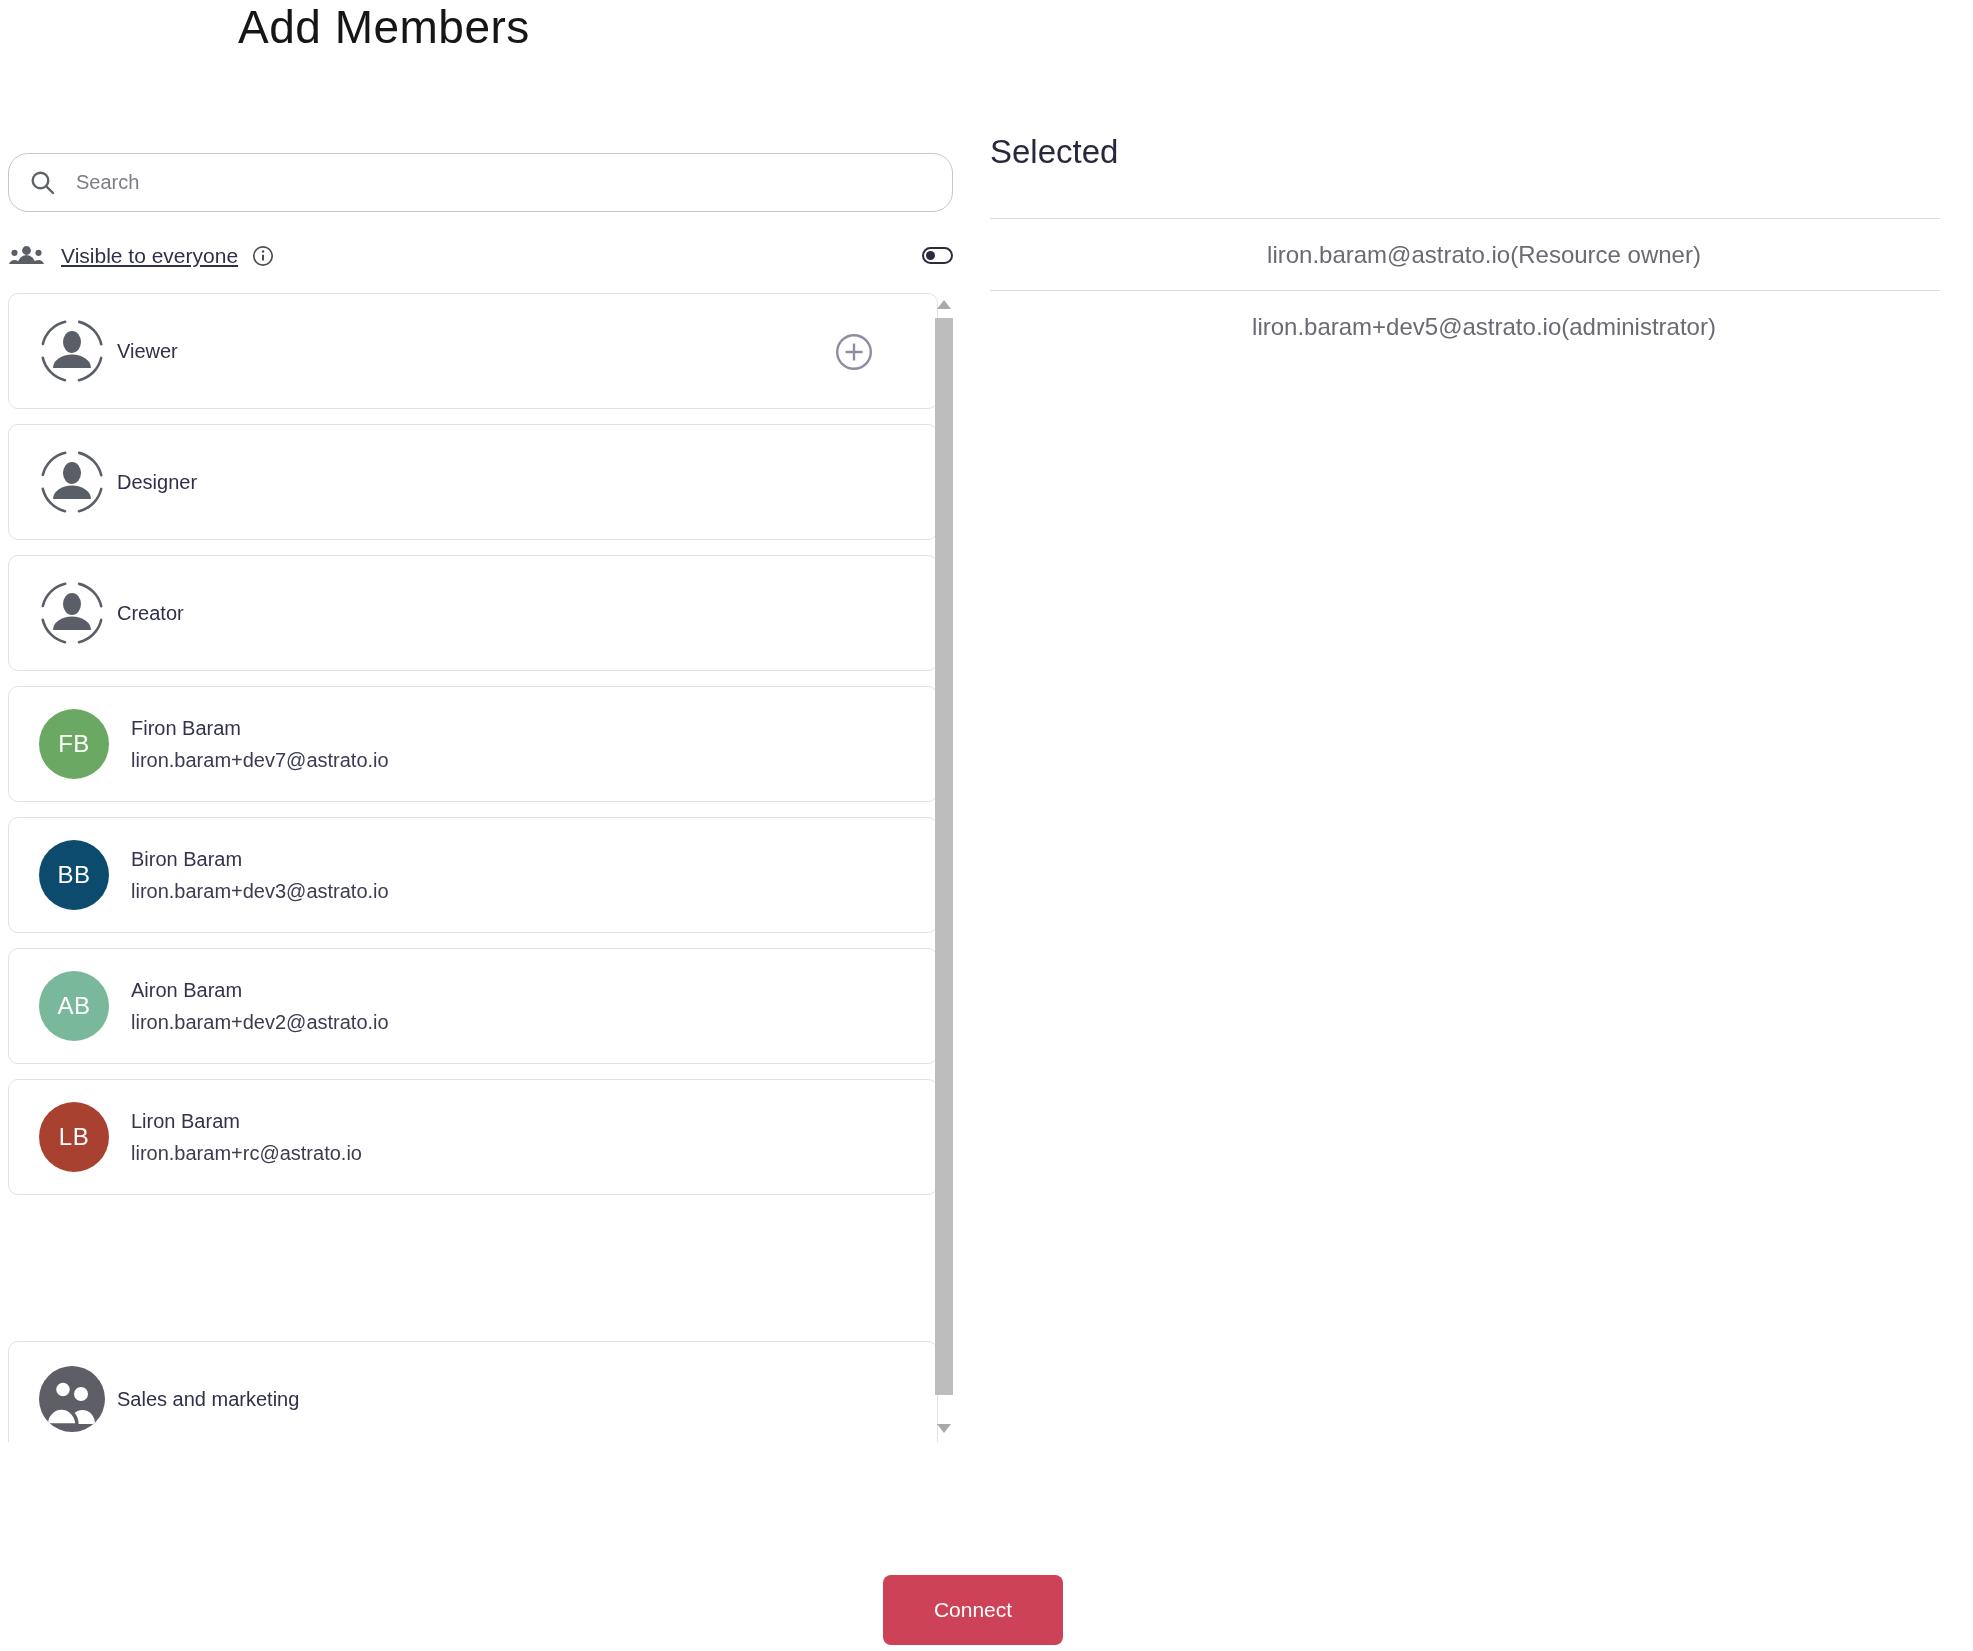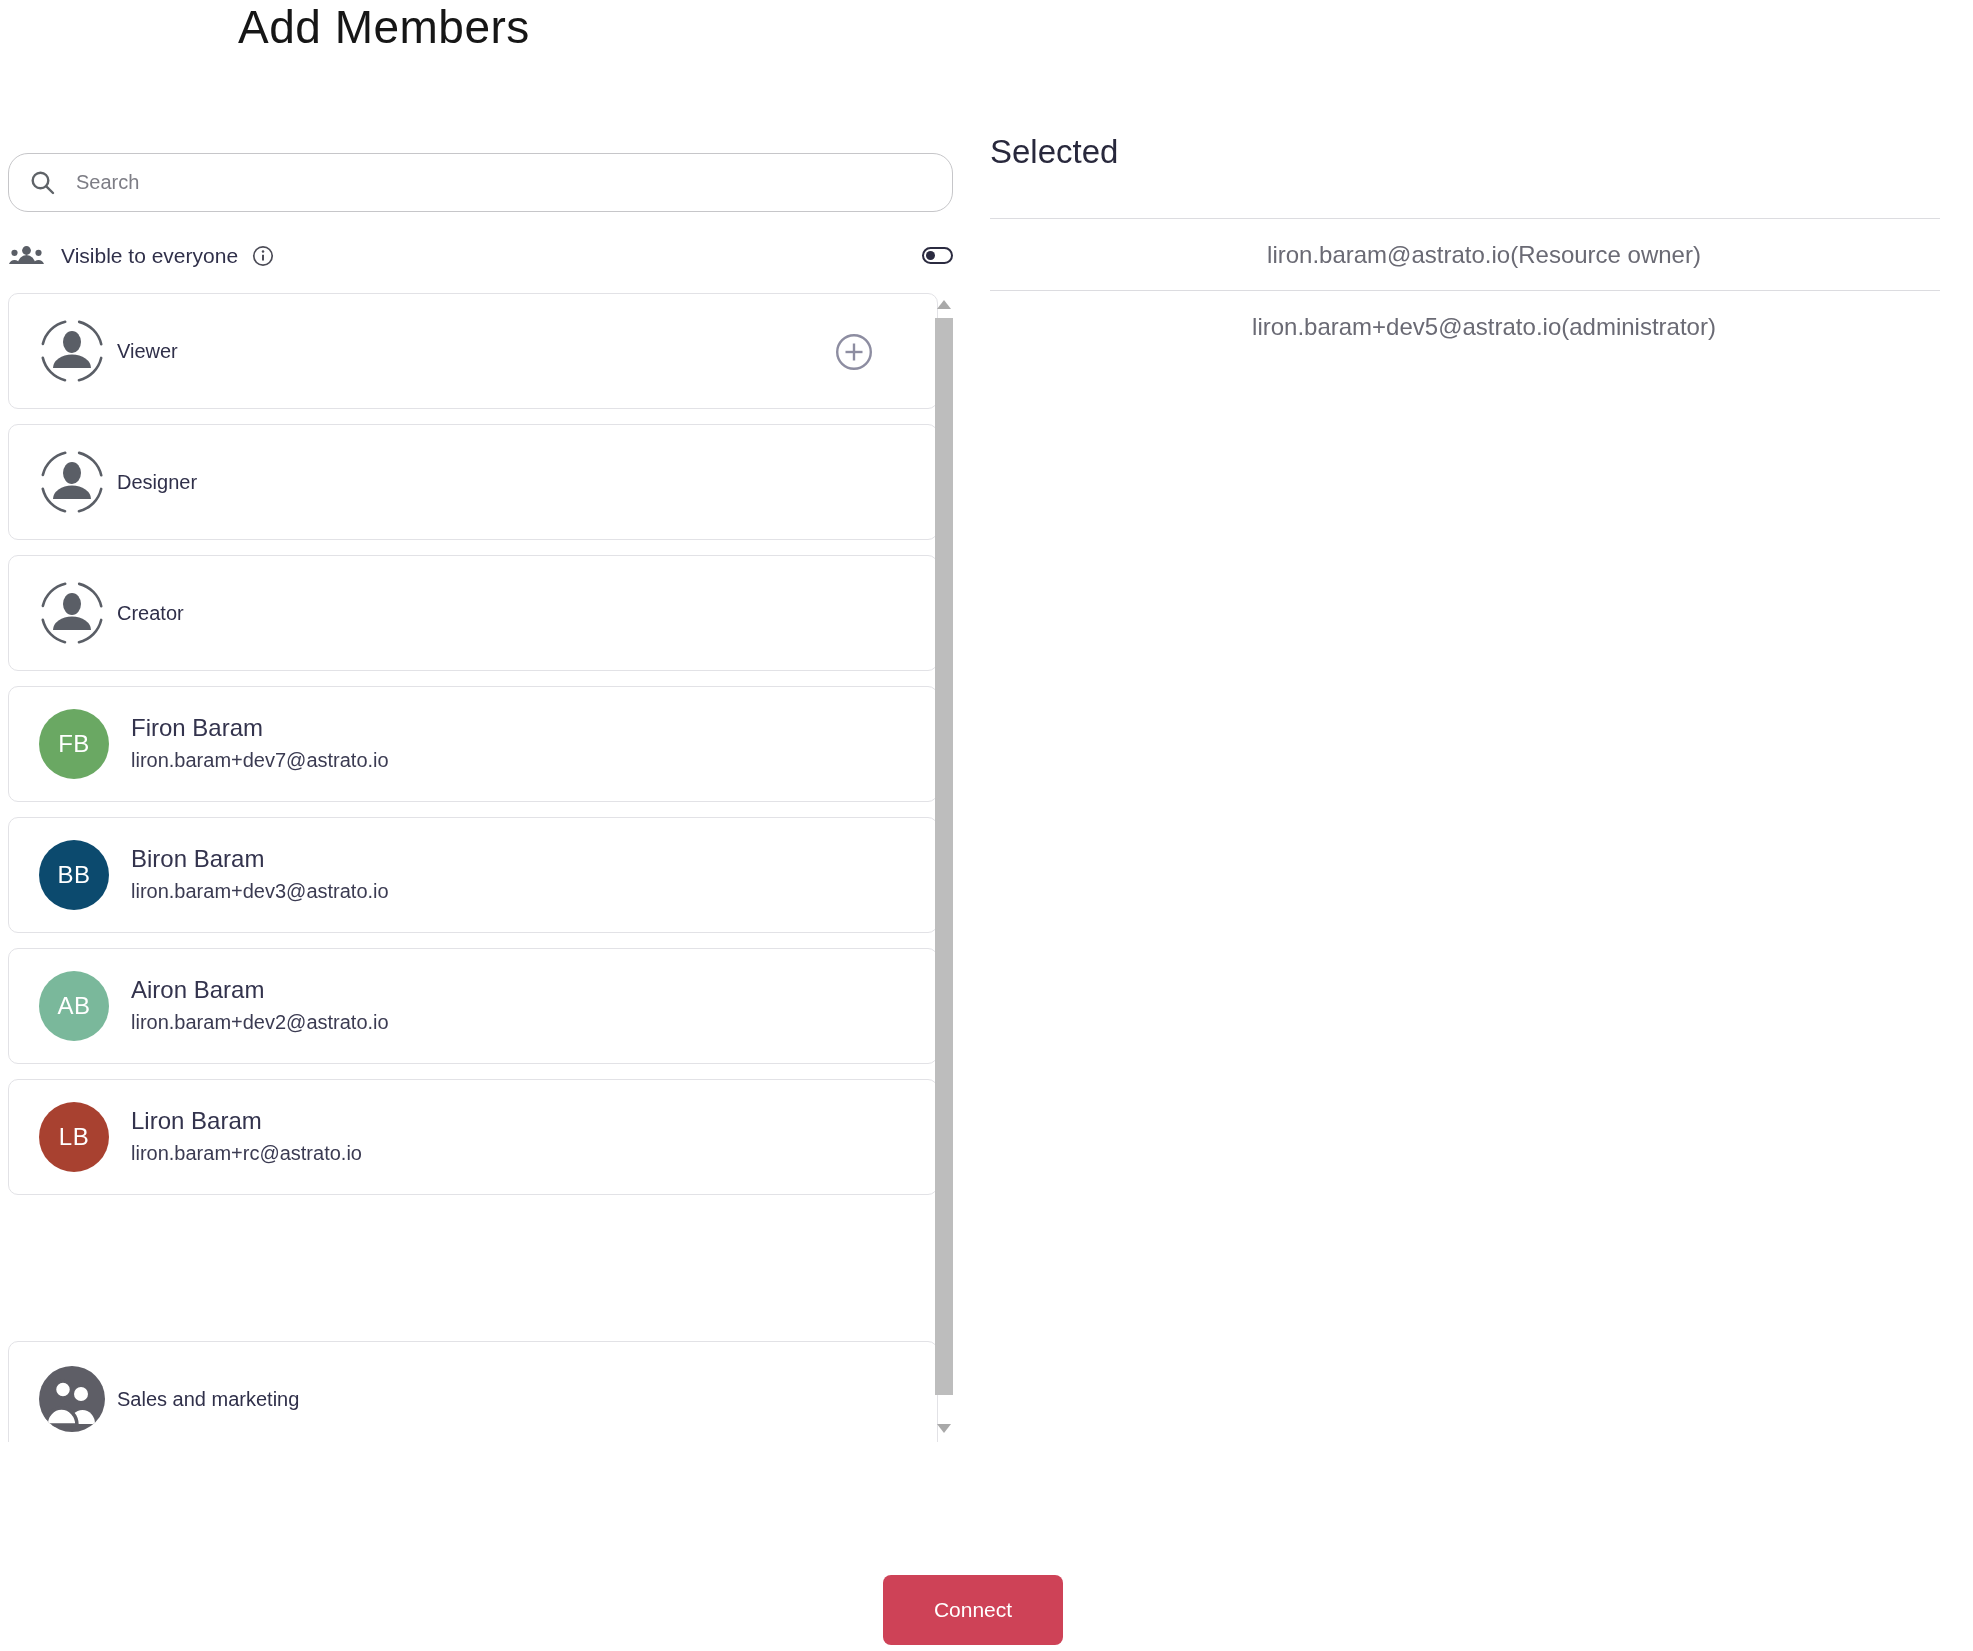--- a/index.html
+++ b/index.html
@@ -20,21 +20,21 @@
   }
   .search-box input{
     border:none;outline:none;flex:1;font-size:20px;color:#33334d;
     font-family:"Liberation Sans","DejaVu Sans",sans-serif;background:transparent;
   }
   .search-box input::placeholder{color:#7d7d85;}
   .visibility-row{
     position:relative;margin-top:28px;height:32px;
     display:flex;align-items:center;
   }
-  .visibility-row .vis-label{font-size:21px;color:#30304a;margin:0 14px 0 16px;}
+  .visibility-row .vis-label{font-size:21px;color:#30304a;margin:0 14px 0 16px;text-decoration:underline;}
   .toggle{
     position:absolute;right:0;top:7px;box-sizing:border-box;
     width:31px;height:17px;border:2px solid #2b2b40;border-radius:12px;background:#fff;
   }
   .toggle .knob{
     position:absolute;left:2px;top:2px;width:9px;height:9px;border-radius:50%;background:#2b2b40;
   }
   .list-viewport{
     position:relative;margin-top:21px;height:1149px;overflow:hidden;
   }
@@ -44,21 +44,21 @@
     display:flex;align-items:center;padding:0 30px;
   }
   .card .icon-wrap{width:66px;height:66px;flex:0 0 66px;display:flex;align-items:center;justify-content:center;}
   .card .card-label{font-size:20px;color:#30304a;margin-left:12px;}
   .avatar{
     width:70px;height:70px;flex:0 0 70px;border-radius:50%;
     display:flex;align-items:center;justify-content:center;
     color:#fff;font-size:24px;letter-spacing:.5px;
   }
   .user-lines{display:flex;flex-direction:column;margin-left:22px;line-height:32px;}
-  .user-lines .uname{font-size:24px;color:#33334d;}
+  .user-lines .uname{font-size:20px;color:#33334d;}
   .user-lines .uemail{font-size:20px;color:#3b3b52;}
   .add-btn{
     position:absolute;right:63px;top:38px;width:40px;height:40px;
     background:none;border:none;padding:0;cursor:pointer;display:flex;align-items:center;justify-content:center;
   }
   
   .scrollbar{position:absolute;right:0;top:0;width:18px;height:100%;}
   .scroll-thumb{position:absolute;left:0;top:25px;width:18px;height:1077px;background:#bdbdbd;}
   .arrow{width:0;height:0;position:absolute;left:2px;}
   .arrow-up{top:7px;border-left:7px solid transparent;border-right:7px solid transparent;border-bottom:9px solid #a9a9a9;}

